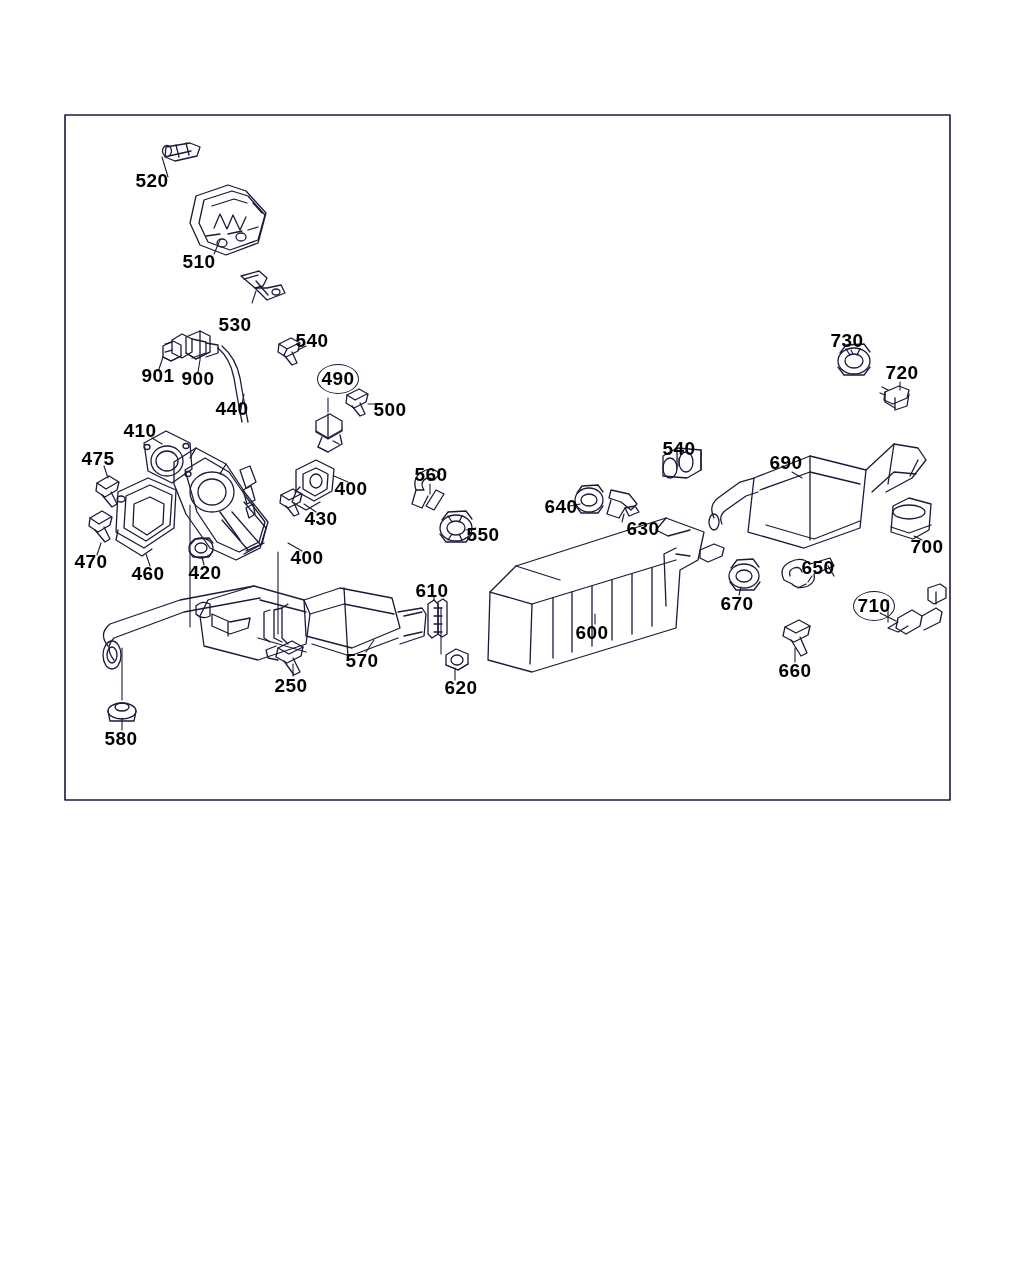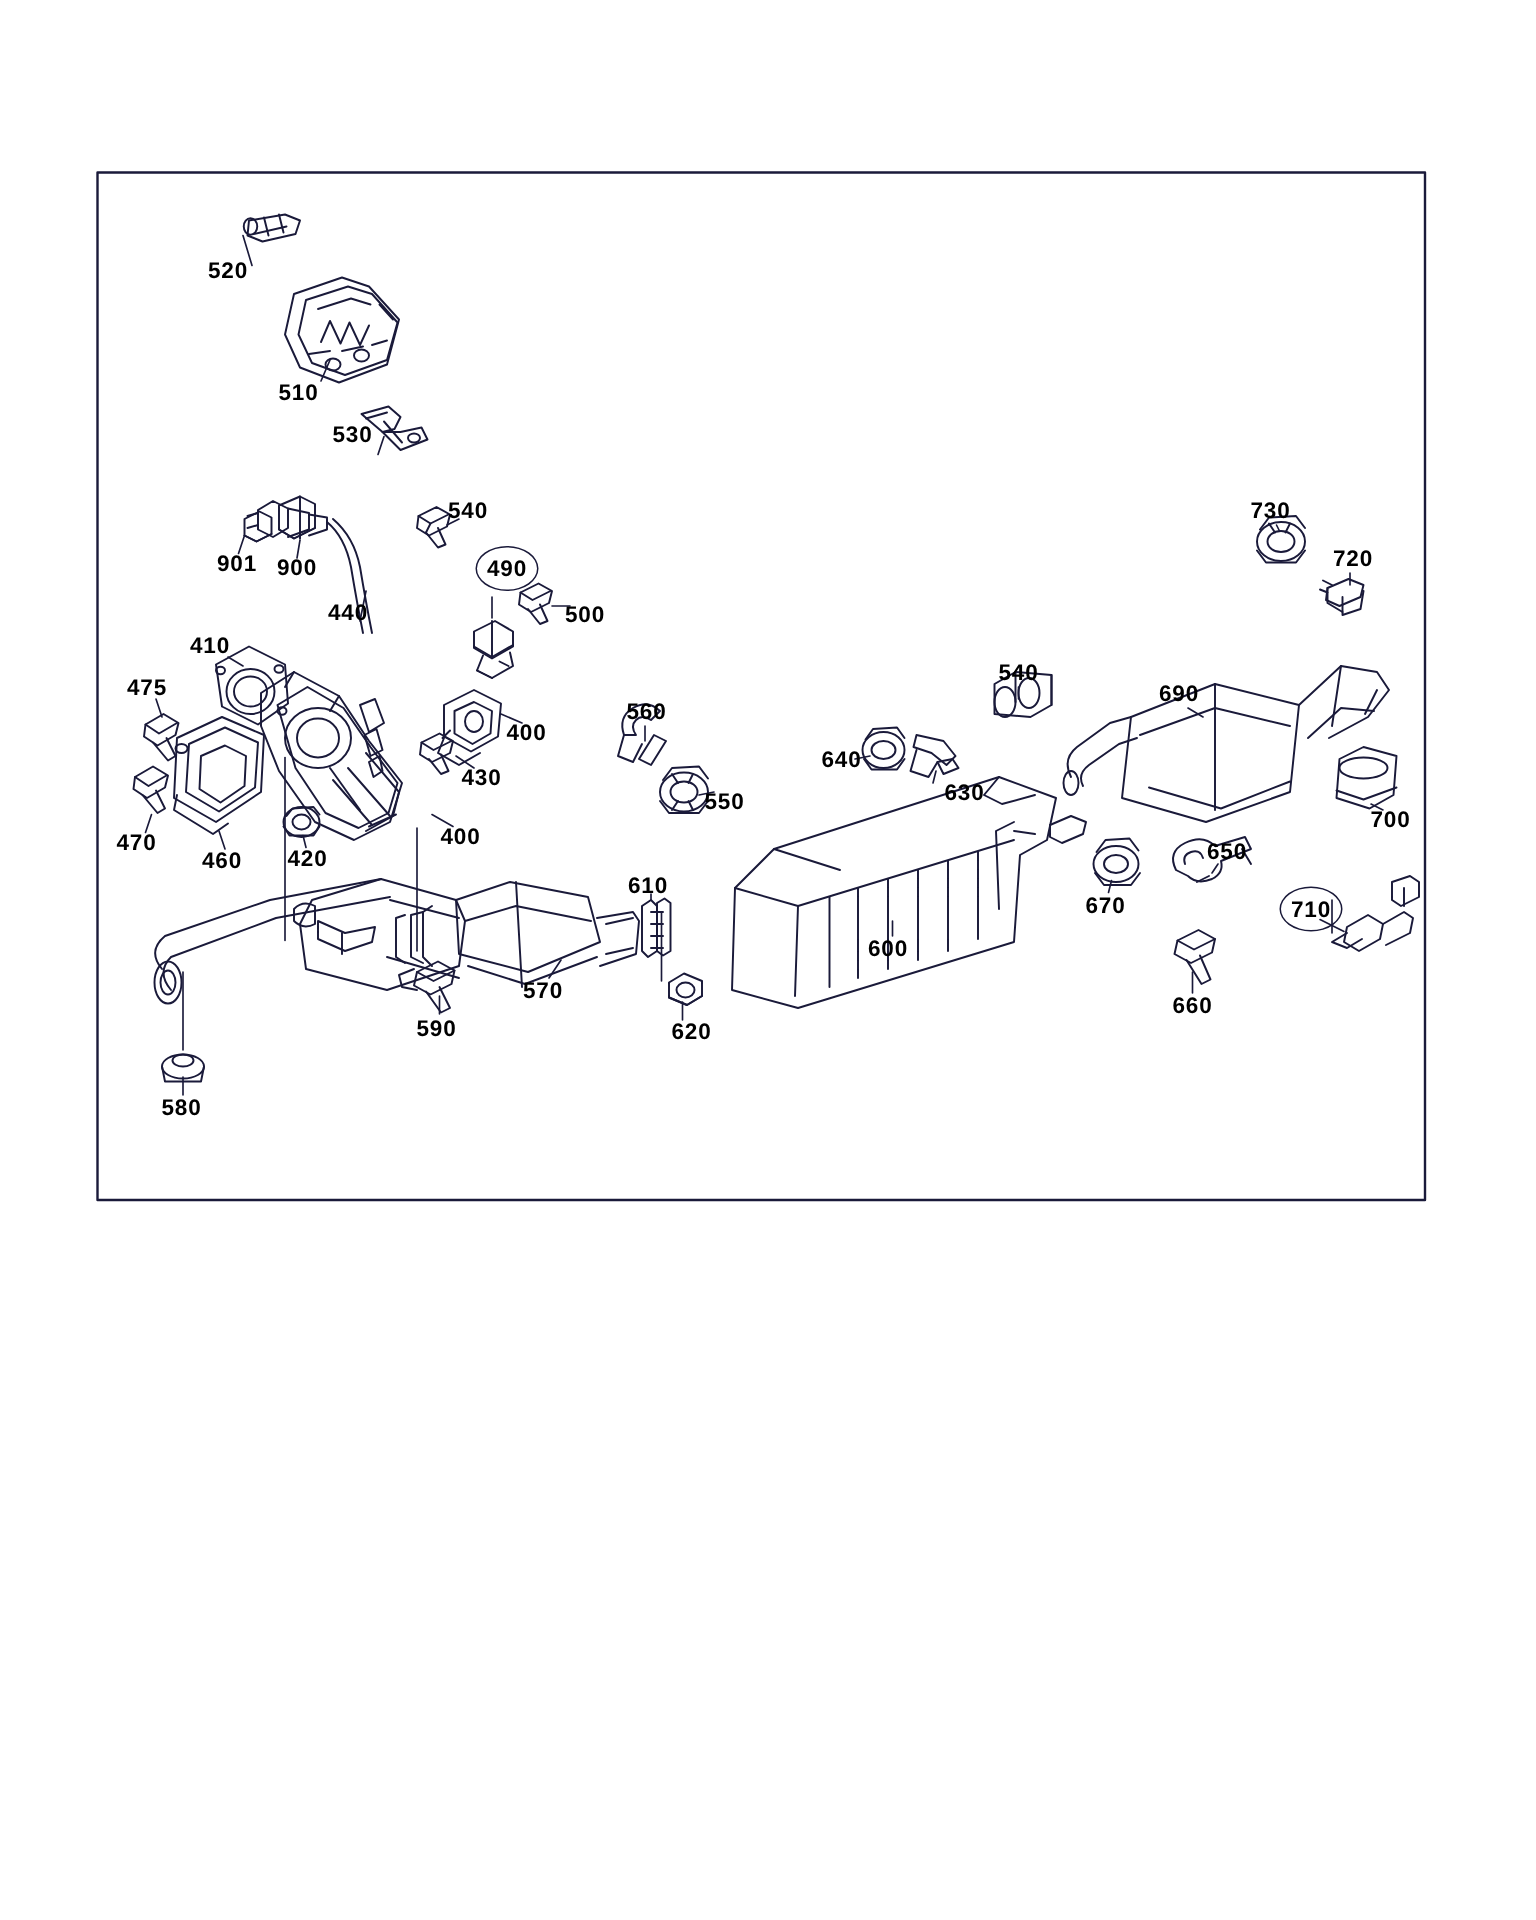--- a/index.html
+++ b/index.html
@@ -25,21 +25,21 @@
     position: absolute;
     left: 0;
     top: 0;
     width: 1024px;
     height: 1280px;
     display: block;
   }
   .callout-label {
     position: absolute;
     font-family: "Liberation Sans", sans-serif;
-    font-size: 15px;
+    font-size: 19px;
     font-weight: bold;
     color: #000000;
     letter-spacing: 0.5px;
     white-space: nowrap;
     transform: translate(-50%, -50%);
     user-select: none;
   }
   .callout-circled {
     border: 1.6px solid #1a1a3a;
     border-radius: 50%;
@@ -392,21 +392,21 @@
         <path d="M278 552 l0 82"></path>
         <path d="M441 608 l0 46"></path>
         <path d="M888 600 l0 22"></path>
       </g>
     </g>
   </svg>
 
   <div id="callout-layer">
       <div class="callout-label" style="left: 152px; top: 181px;">520</div>
       <div class="callout-label" style="left: 199px; top: 262px;">510</div>
-      <div class="callout-label" style="left: 235px; top: 290px;">530</div>
+      <div class="callout-label" style="left: 235px; top: 325px;">530</div>
       <div class="callout-label" style="left: 312px; top: 341px;">540</div>
       <div class="callout-label callout-circled" style="left: 322px; top: 379px; margin-left: 16px;">490</div>
       <div class="callout-label" style="left: 390px; top: 410px;">500</div>
       <div class="callout-label" style="left: 158px; top: 376px;">901</div>
       <div class="callout-label" style="left: 198px; top: 379px;">900</div>
       <div class="callout-label" style="left: 232px; top: 409px;">440</div>
       <div class="callout-label" style="left: 140px; top: 431px; text-align: center;">410</div>
       <div class="callout-label" style="left: 98px; top: 459px;">475</div>
       <div class="callout-label" style="left: 91px; top: 562px;">470</div>
       <div class="callout-label" style="left: 148px; top: 574px;">460</div>
@@ -424,17 +424,17 @@
       <div class="callout-label" style="left: 902px; top: 373px;">720</div>
       <div class="callout-label" style="left: 927px; top: 547px;">700</div>
       <div class="callout-label" style="left: 818px; top: 568px;">650</div>
       <div class="callout-label" style="left: 737px; top: 604px;">670</div>
       <div class="callout-label callout-circled" style="left: 874px; top: 606px;">710</div>
       <div class="callout-label" style="left: 795px; top: 671px;">660</div>
       <div class="callout-label" style="left: 592px; top: 633px;">600</div>
       <div class="callout-label" style="left: 432px; top: 591px;">610</div>
       <div class="callout-label" style="left: 461px; top: 688px;">620</div>
       <div class="callout-label" style="left: 362px; top: 661px;">570</div>
-      <div class="callout-label" style="left: 291px; top: 686px;">590</div>
+      <div class="callout-label" style="left: 291px; top: 686px;">250</div>
       <div class="callout-label" style="left: 121px; top: 739px;">580</div>
     </div>
 
 </div>
 
 </body></html>

